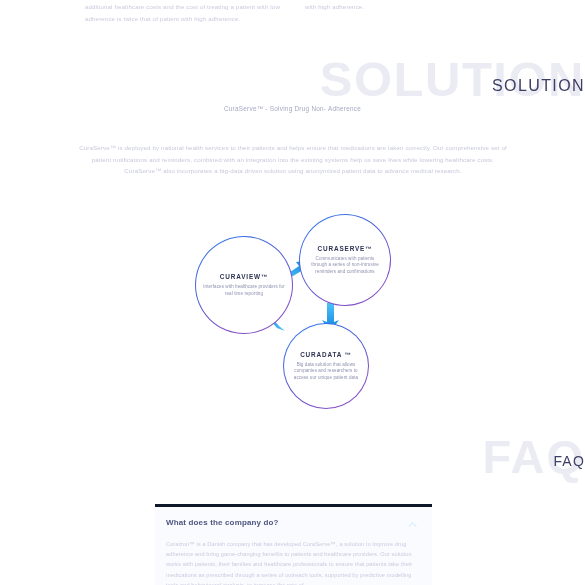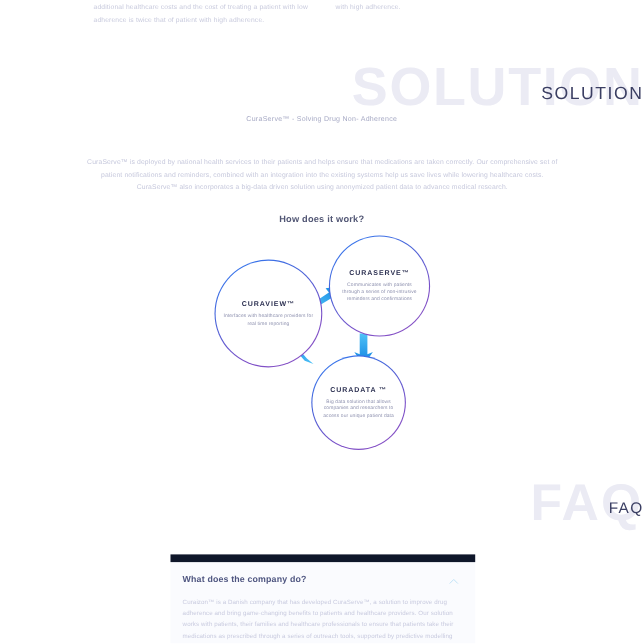--- a/index.html
+++ b/index.html
@@ -99,21 +99,21 @@
   #arrow-3 { left:259px; top:93px; }
 
   
   .faq-head { position:absolute; top:434px; left:0; width:585px; height:46px;padding-left:39px; }
   .faq-head .ghost-big { top:-1px; font-size:47px; letter-spacing:2px; }
   .faq-head .ghost-small { top:20px; font-size:14px; letter-spacing:1.2px; }
 
   .faq-card {
     position:absolute; top:504px; left:155px; width:277px; height:81px;
     background:#fafbfe;
-    border-top:7px solid #0f172a;
+    border-top:3px solid #0f172a;
     padding:11px 14px 16px 11px;
   }
   .faq-q-row {
     display:flex; align-items:flex-start; justify-content:space-between;
   }
   .faq-q {
     font-size:8px; font-weight:700; color:#4f5680; letter-spacing:.15px;
   }
   .chev { width:11px; height:11px; flex:0 0 auto; margin-top:1px; }
   .faq-a {
@@ -133,21 +133,20 @@
 
   <div class="solution-head ghost-wrap">
     <div class="ghost-big">SOLUTION</div>
     <div class="ghost-small">SOLUTION</div>
   </div>
 
   <div class="solution-sub">CuraServe™ - Solving Drug Non- Adherence</div>
 
   <div class="solution-body">CuraServe™ is deployed by national health services to their patients and helps ensure that medications are taken correctly. Our comprehensive set of patient notifications and reminders, combined with an integration into the existing systems help us save lives while lowering healthcare costs. CuraServe™ also incorporates a big-data driven solution using anonymized patient data to advance medical research.</div>
 
-  <div class="hdiw">How does it work?</div>
 
   <div class="diagram">
 
     <div class="node" id="node-curaview">
       <div class="node-title">CURAVIEW™</div>
       <div class="node-desc">Interfaces with healthcare providers for real time reporting</div>
     </div>
 
     <div class="node" id="node-curaserve">
       <div class="node-title">CURASERVE™</div>

